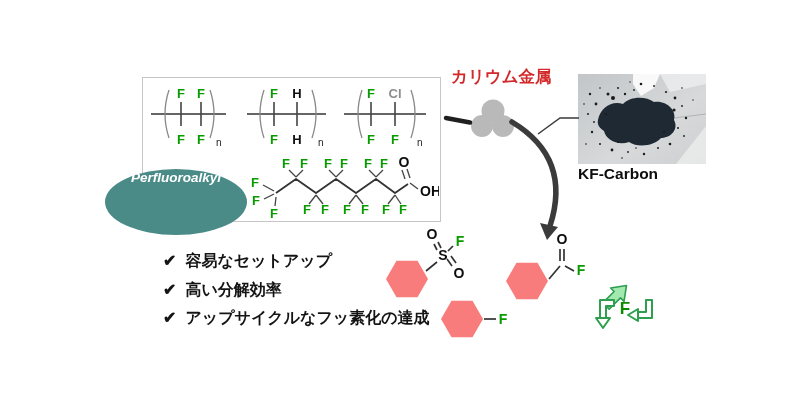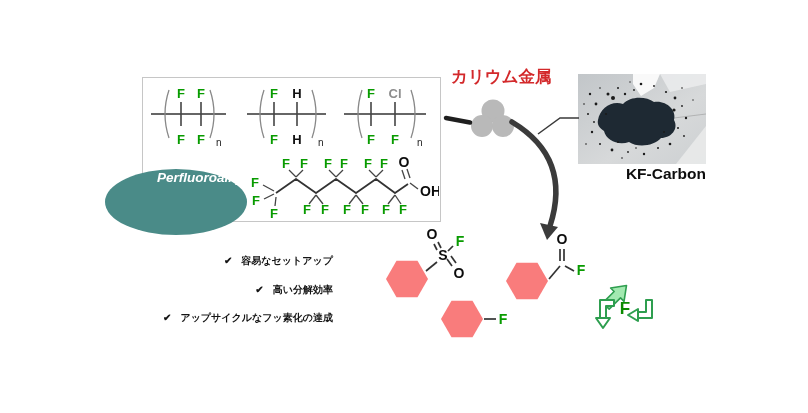--- a/index.html
+++ b/index.html
@@ -7,32 +7,32 @@
           font-family:"Liberation Sans",sans-serif;}
   .abs{position:absolute;}
 
   
   .pfas-box{position:absolute;left:142px;top:77px;width:299px;height:145px;
             background:#fff;border:1.5px solid #c6c6c6;box-sizing:border-box;}
 
   
   .badge{position:absolute;left:105px;top:169px;width:142px;height:66px;border-radius:50%;
          background:var(--teal);color:#fff;font-weight:bold;font-style:italic;
-         font-size:13.5px;text-align:center;display:flex;
-         justify-content:flex-end;line-height:17px;z-index:3;}
+         font-size:13.5px;text-align:center;display:flex;flex-direction:column;
+         justify-content:flex-start;line-height:17px;z-index:3;}
 
   .reagent{position:absolute;left:451px;top:66px;color:var(--red);font-weight:bold;
            font-size:16.5px;white-space:nowrap;z-index:2;}
 
   .photo{position:absolute;left:578px;top:74px;width:128px;height:90px;z-index:1;}
-  .photo-label{position:absolute;left:578px;top:165px;width:128px;text-align:right;
+  .photo-label{position:absolute;left:578px;top:165px;width:128px;text-align:left;
                font-weight:bold;font-size:15.5px;color:#0d0d0d;}
 
-  .checklist{position:absolute;left:163px;top:247px;font-size:10px;font-weight:600;
-             color:#141414;line-height:28.5px;white-space:nowrap;text-align:right;}
+  .checklist{position:absolute;left:163px;top:247px;font-size:16px;font-weight:600;
+             color:#141414;line-height:28.5px;white-space:nowrap;}
   .check-item .check{margin-right:9px;}
 
   
   .bk{stroke:#666;stroke-width:2;}
   .bd{stroke:#444;stroke-width:1.6;}
   .par{stroke:#888;stroke-width:1.3;fill:none;}
   .ch{stroke:#333;stroke-width:1.8;fill:none;stroke-linejoin:round;}
   .fb{stroke:#444;stroke-width:1.3;}
   .pbond{stroke:#333;stroke-width:1.7;}
   text{font-family:"Liberation Sans",sans-serif;}

